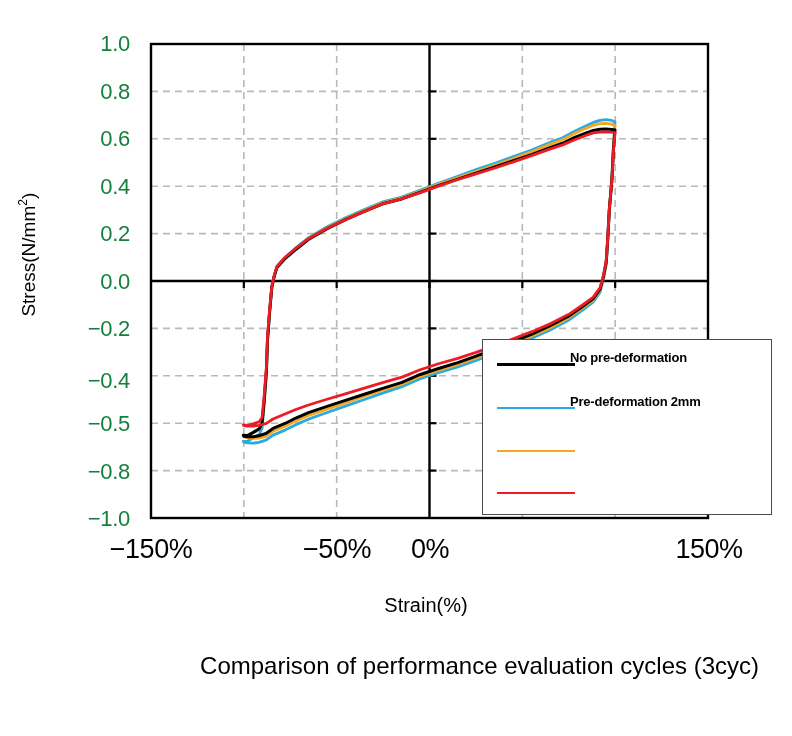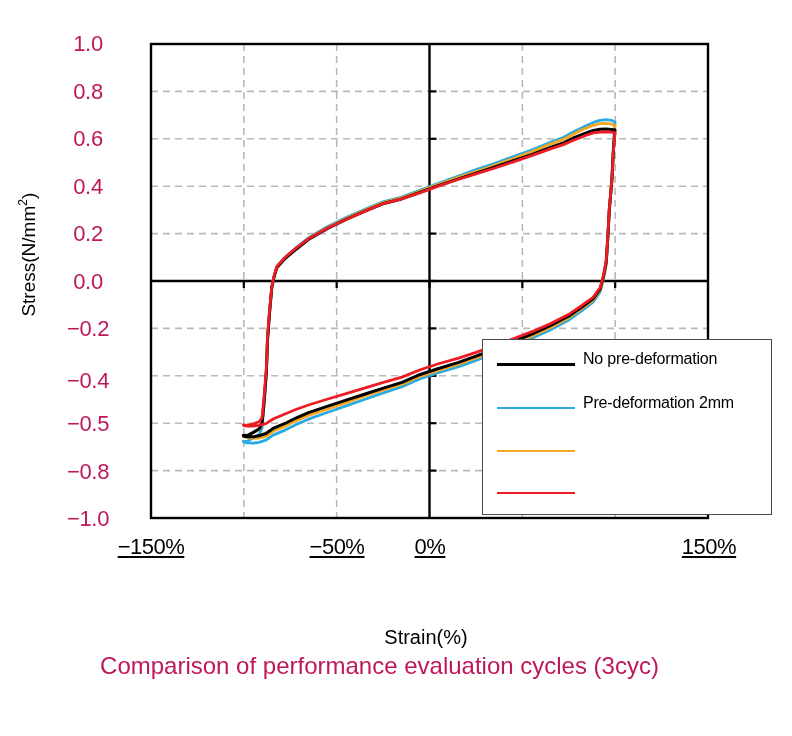--- a/index.html
+++ b/index.html
@@ -1,29 +1,29 @@
 <!DOCTYPE html>
 <html><head>
 <meta charset="utf-8">
 <style>
   html,body{margin:0;padding:0;}
   body{width:792px;height:736px;background:#ffffff;font-family:"Liberation Sans",sans-serif;overflow:hidden;position:relative;}
   #stage{position:absolute;left:0;top:0;width:792px;height:736px;}
   .ytitle{position:absolute;left:-82px;top:243px;width:220px;text-align:center;font-size:19px;color:#000;
           transform:rotate(-90deg);transform-origin:center center;white-space:nowrap;}
   .ytitle sup{font-size:12px;vertical-align:super;}
-  .ytick{position:absolute;width:84px;text-align:center;font-size:22px;color:#be185d;letter-spacing:-0.3px;}
-  .xtick{position:absolute;width:120px;text-align:center;font-size:22px;color:#000;letter-spacing:-0.5px;text-decoration:underline;}
-  .xtitle{position:absolute;left:336px;top:594px;width:180px;text-align:center;font-size:20px;color:#000;margin-top:32px;}
-  .caption{position:absolute;left:0px;top:652px;width:759px;text-align:center;font-size:24px;color:#be185d;}
+  .ytick{position:absolute;width:84px;text-align:right;font-size:22px;color:#15803d;letter-spacing:-0.3px;}
+  .xtick{position:absolute;width:120px;text-align:center;font-size:27px;color:#000;letter-spacing:-0.5px;}
+  .xtitle{position:absolute;left:336px;top:594px;width:180px;text-align:center;font-size:20px;color:#000;}
+  .caption{position:absolute;left:0px;top:652px;width:759px;text-align:right;font-size:24px;color:#000000;}
   .legend{position:absolute;left:482px;top:339px;width:290px;height:176px;background:#ffffff;
           border:1.6px solid #4a4a4a;box-sizing:border-box;}
   .legrow{position:absolute;left:0;width:290px;height:44px;}
   .legline{position:absolute;left:14px;top:21px;width:78px;height:0;border-top-style:solid;}
-  .leglabel{position:absolute;left:100px;top:8px;font-size:16px;color:#000;white-space:nowrap;letter-spacing:-0.2px;}
+  .leglabel{position:absolute;left:87px;top:8px;font-size:13px;color:#000;white-space:nowrap;letter-spacing:-0.2px;font-weight:bold;}
   svg{position:absolute;left:0;top:0;}
 </style>
 </head>
 <body>
 
 <div id="stage">
 
   <div class="ytitle"><span>Stress(N/mm</span><sup>2</sup><span>)</span></div>
 
   <svg id="plot" width="792" height="736">

